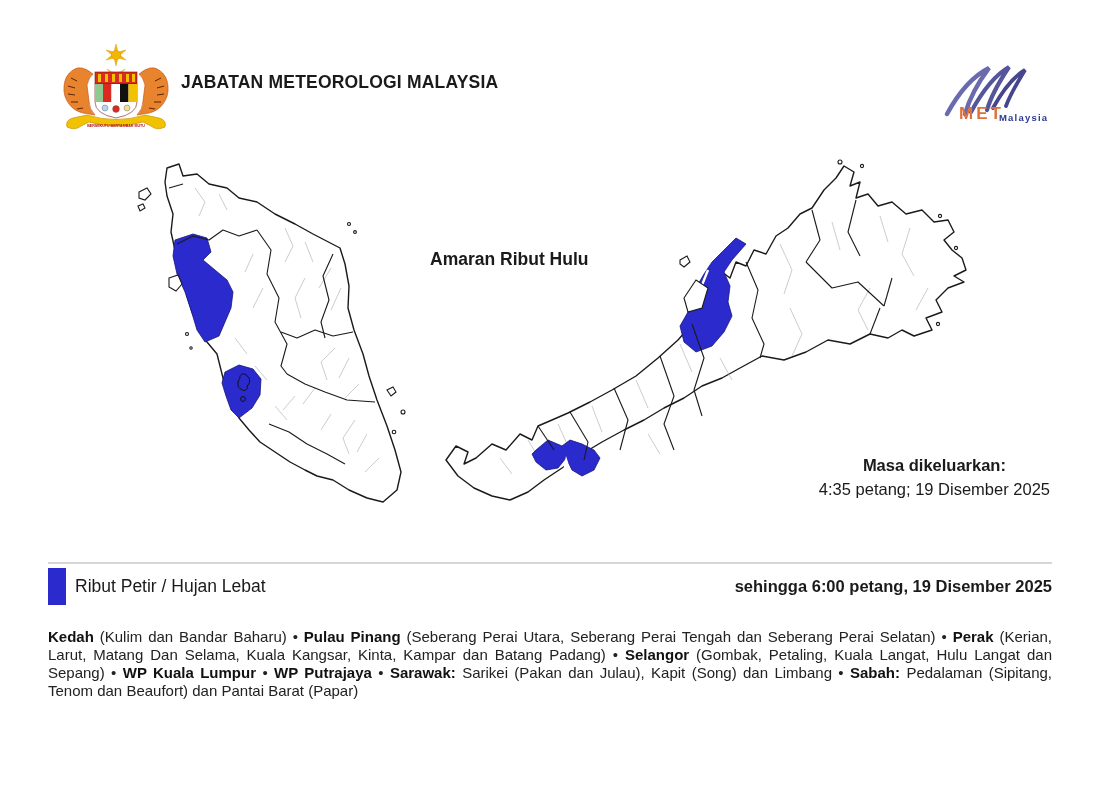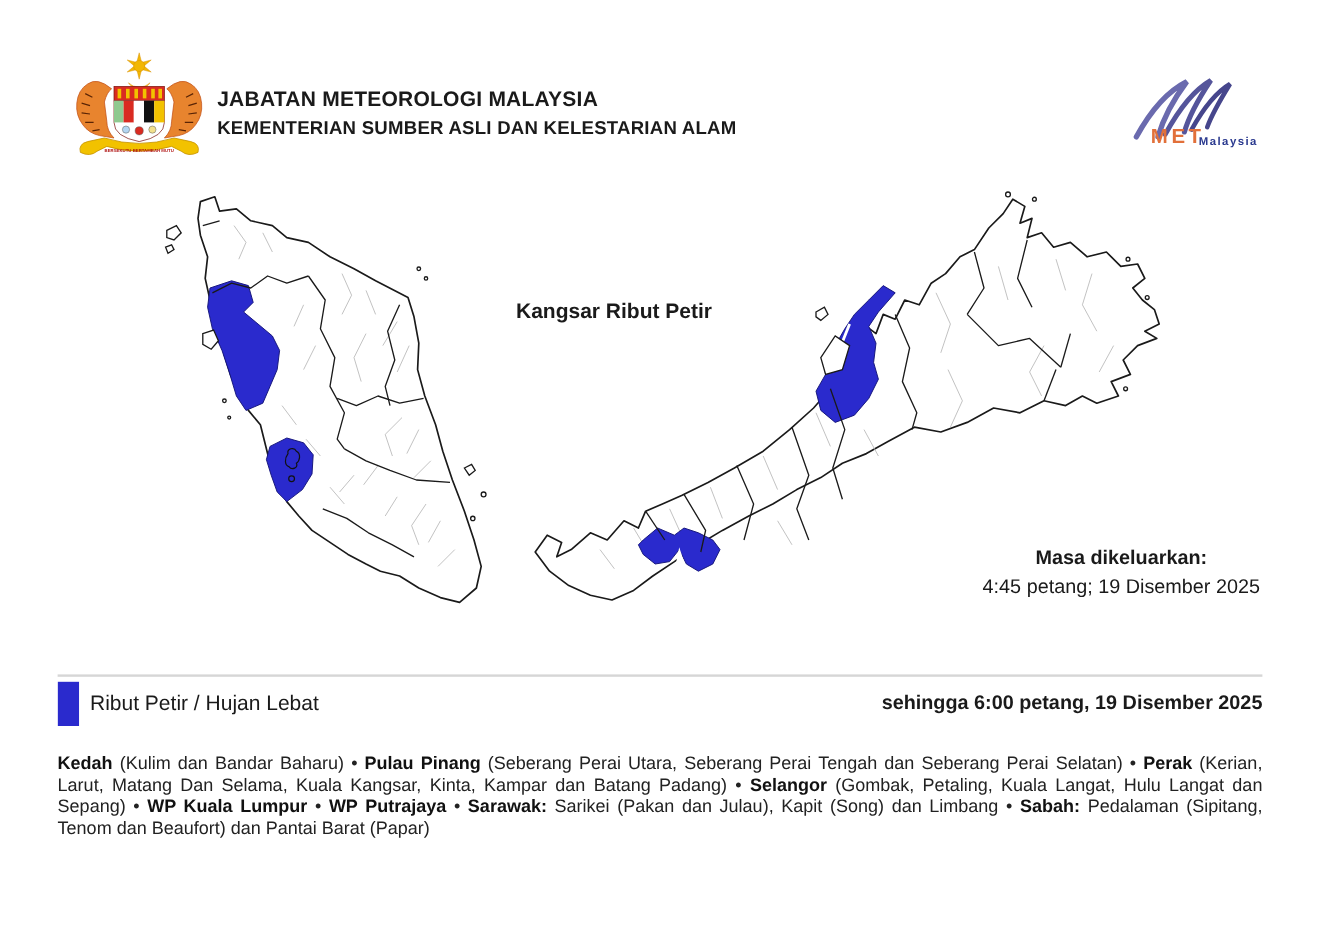--- a/index.html
+++ b/index.html
@@ -88,34 +88,33 @@
     </g>
 
     <g>
       <path d="M18,76 q-8,2 -6,9 q8,4 14,-1 l8,-4 q26,8 54,0 l8,4 q6,5 14,1 q2,-7 -6,-9 l-14,-3 q-29,9 -58,0 Z" fill="#f2c200" stroke="#c79400" stroke-width=".7"></path>
       <text x="61" y="84.5" text-anchor="middle" font-size="3.6" font-weight="700" fill="#b01414">BERSEKUTU BERTAMBAH MUTU</text>
     </g>
   </svg>
 
   <div class="agency">
     <div class="l1">JABATAN METEOROLOGI MALAYSIA</div>
-    <div class="l2">KEMENTERIAN SUMBER ASLI DAN KELESTARIAN ALAM</div>
   </div>
 
   <svg class="metlogo" viewBox="0 0 115 66" aria-hidden="true">
     <g fill="none" stroke-linecap="round">
       <path d="M14,52 C26,30 40,14 56,6 C44,22 36,38 32,52" stroke="#6a6aae" stroke-width="4.5"></path>
       <path d="M38,50 C50,28 62,13 76,5 C66,20 58,34 54,48" stroke="#55559b" stroke-width="4.2"></path>
       <path d="M60,46 C70,28 80,15 92,8 C84,21 77,33 73,44" stroke="#46468c" stroke-width="3.8"></path>
     </g>
     <text x="26" y="57" font-size="17" font-weight="700" letter-spacing="3" fill="#e2703a">MET</text>
     <text x="66" y="59" font-size="9.5" font-weight="700" letter-spacing="1.2" fill="#2b3a8f">Malaysia</text>
   </svg>
 
-  <div class="map-title">Kangsar Ribut Petir</div>
+  <div class="map-title">Amaran Ribut Hulu</div>
 
   <svg class="map-pen" viewBox="0 0 297 377" aria-hidden="true">
     <path class="coast" d="M32,10 L44,6 L48,18 L62,16 L74,26 L92,30 L104,40 L122,44 L140,56 L160,66 L178,76 L205,90
          L210,106 L214,128 L213,150 L219,172 L228,196 L234,218 L242,242 L252,268 L260,292 L266,314
          L262,332 L248,344 L232,340 L214,332 L198,322 L182,318 L170,312 L155,304 L140,294 L125,284
          L114,272 L104,260 L96,246 L90,228 L86,212 L82,196 L72,184 L64,170 L57,154 L52,138 L50,122
          L44,108 L40,92 L36,74 L38,56 L32,38 L30,24 Z"></path>
 
     <g class="dist">
       <path d="M60,30 L70,44 L64,58"></path>
@@ -230,21 +229,21 @@
       <circle cx="400" cy="4" r="2"></circle>
         <circle cx="422" cy="8" r="1.6"></circle>
       <circle cx="500" cy="58" r="1.6"></circle>
         <circle cx="516" cy="90" r="1.6"></circle>
         <circle cx="498" cy="166" r="1.6"></circle>
     </g>
   </svg>
 
   <div class="issued">
     <div class="lab">Masa dikeluarkan:</div>
-    <div class="val">4:45 petang; 19 Disember 2025</div>
+    <div class="val">4:35 petang; 19 Disember 2025</div>
   </div>
 
   <div class="divider"></div>
   <div class="legend-row">
     <svg class="swatch" viewBox="0 0 18 37" aria-hidden="true">
       <rect x="0" y="0" width="18" height="37" fill="#2a2acd"></rect>
     </svg>
     <div class="legend-label">Ribut Petir / Hujan Lebat</div>
     <div class="legend-until">sehingga 6:00 petang, 19 Disember 2025</div>
   </div>

